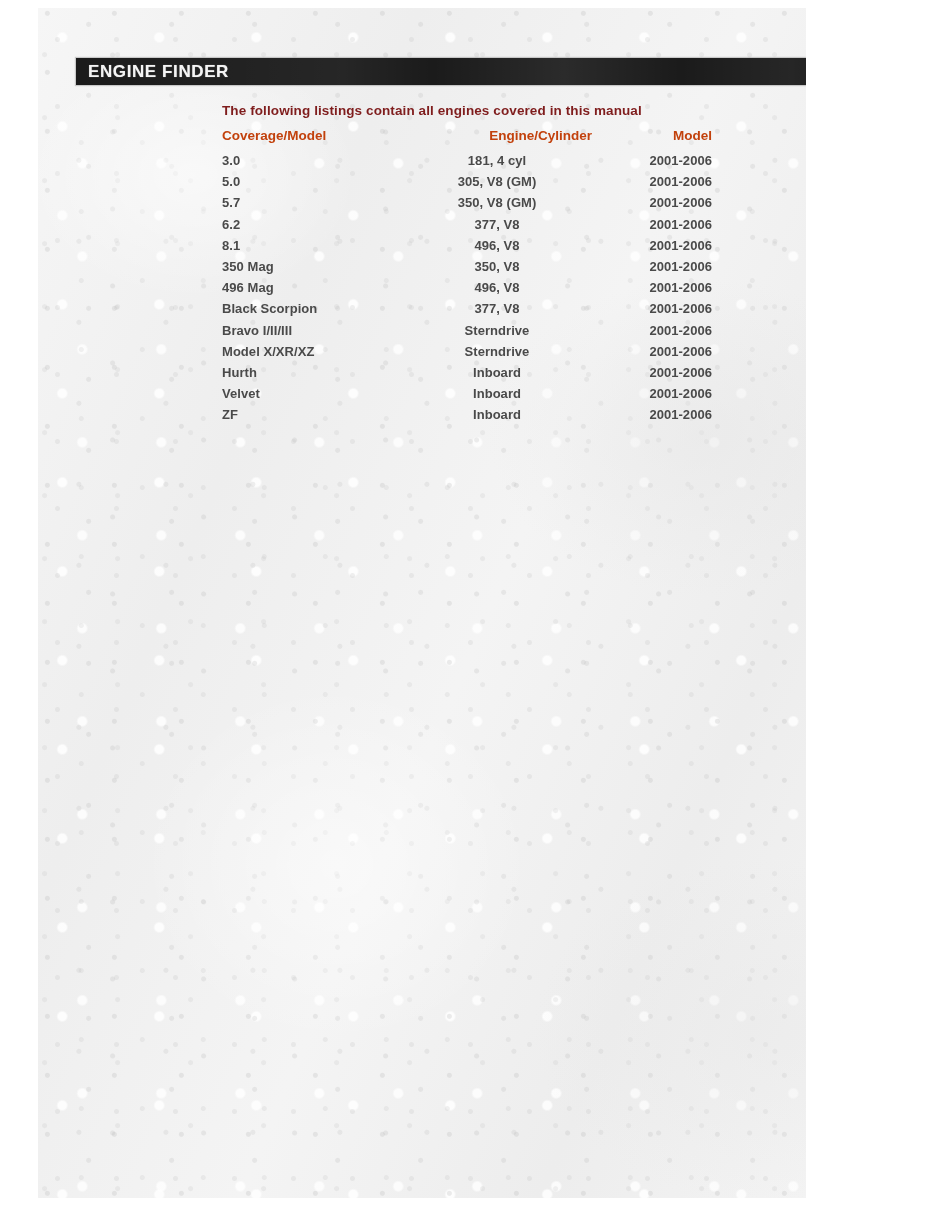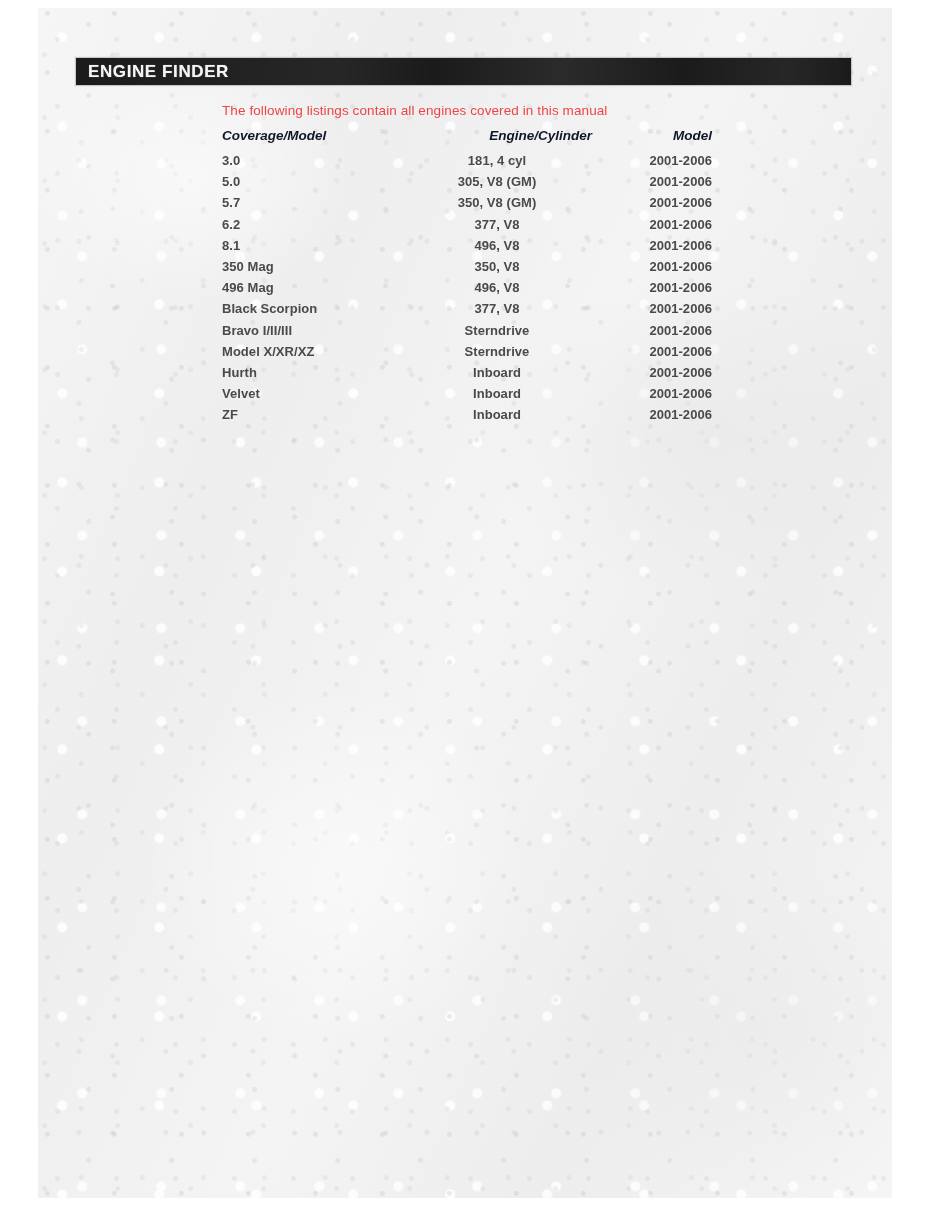--- a/index.html
+++ b/index.html
@@ -3,21 +3,21 @@
 <meta charset="utf-8">
 <style>
   html, body {
     margin: 0;
     padding: 0;
     background: #ffffff;
   }
 
   #page {
     position: relative;
-    width: 935px;
+    width: 806px;
     height: 1210px;
     background: #ffffff;
     overflow: hidden;
     font-family: "Liberation Sans", sans-serif;
     -webkit-font-smoothing: antialiased;
   }
 
   
   #paper {
     position: absolute;
@@ -95,44 +95,43 @@
   #finder {
     position: absolute;
     left: 222px;
     top: 103px;
     width: 490px;
     color: #3b3b3b;
   }
 
   #intro {
     font-size: 13.5px;
-    font-weight: normal;
+    font-weight: bold;
     letter-spacing: 0.1px;
     margin-bottom: 10px;
     white-space: nowrap;
-    color: #ef4444;
+    color: #7f1d1d;
   }
 
   table {
     border-collapse: collapse;
     width: 490px;
     table-layout: fixed;
   }
 
   col.c-model    { width: 180px; }
   col.c-engine   { width: 190px; }
   col.c-years    { width: 120px; }
 
   thead th {
     font-size: 13.5px;
     font-weight: bold;
     padding: 0 0 7px 0;
-    color: #0f172a;
-    white-space: nowrap;
-    font-style: italic;
+    color: #c2410c;
+    white-space: nowrap;
   }
   th.h-model  { text-align: left; }
   th.h-engine { text-align: right; }
   th.h-years  { text-align: right; }
 
   tbody td {
     font-size: 13px;
     font-weight: bold;
     padding: 3.1px 0;
     color: #4a4a4a;

